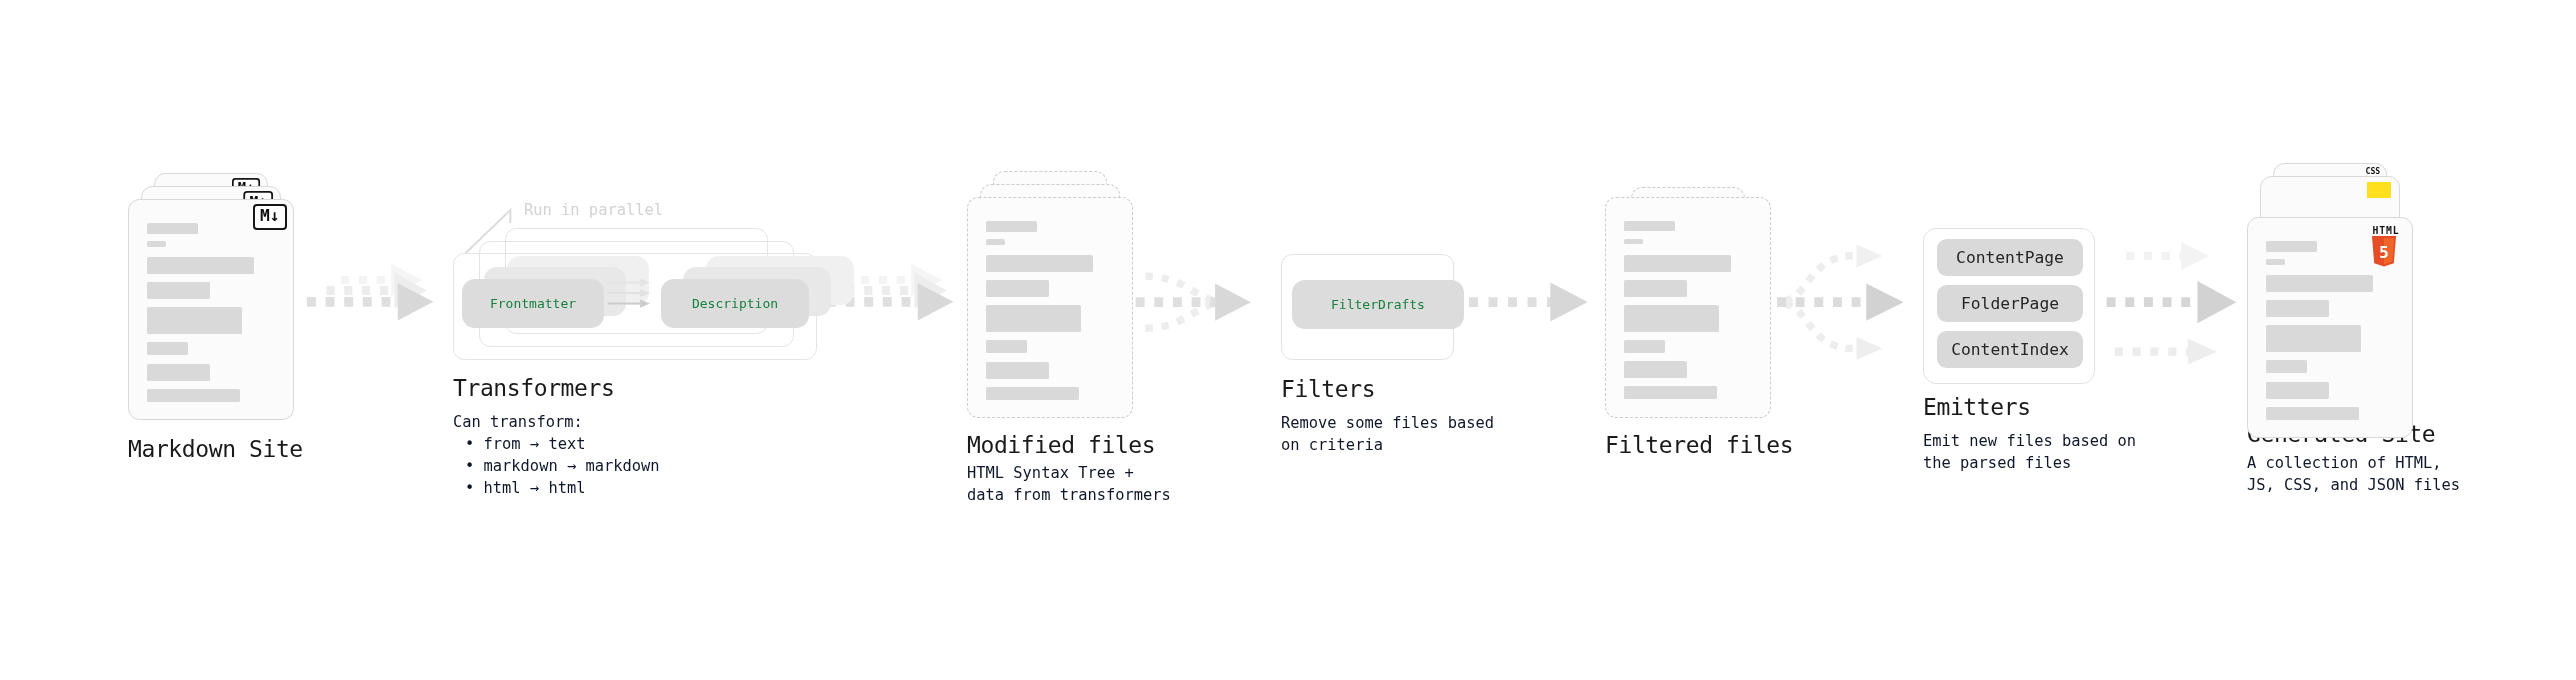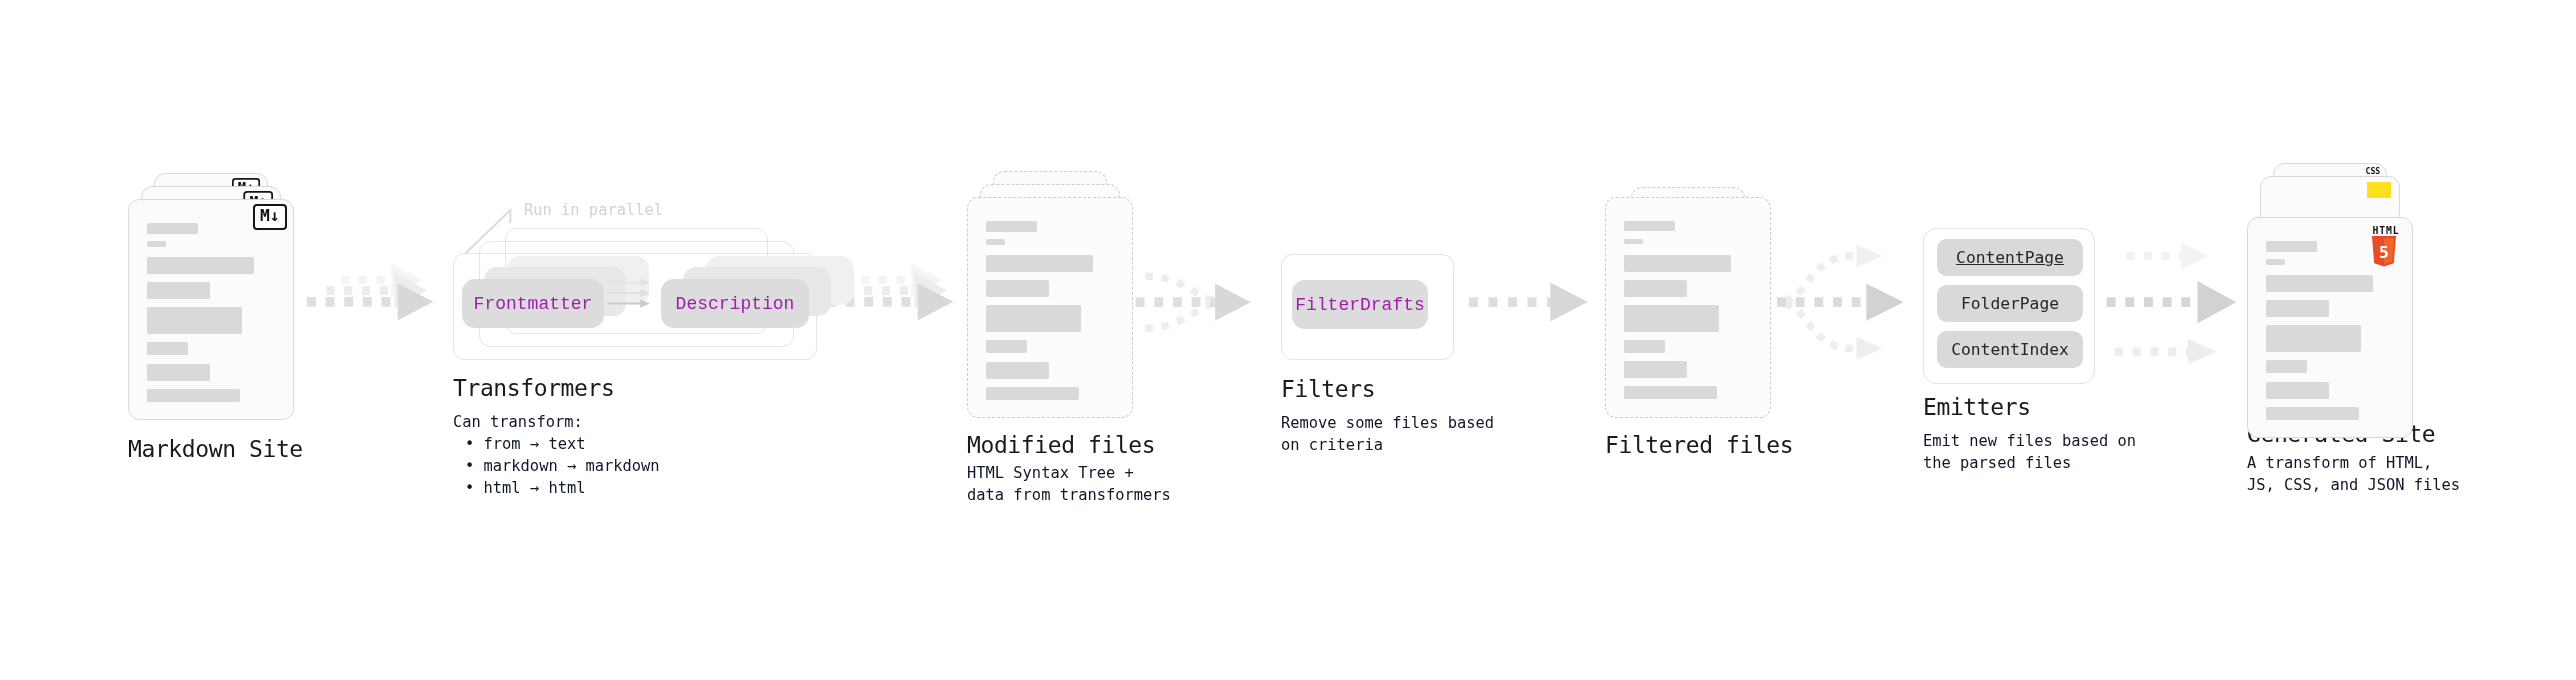--- a/index.html
+++ b/index.html
@@ -43,21 +43,21 @@
   .css-badge .bar-blue { display:block; width:21px; height:4.1px; background:#2965f1; margin:0.8px auto 0; }
 
   
   .title { position:absolute; font-size:23px; line-height:1.2; color:#1a1a1a; letter-spacing:-0.4px; white-space:nowrap; }
   .caption { position:absolute; font-size:15.4px; line-height:22px; color:#0f172a; white-space:pre-line; }
   .callout-text { position:absolute; font-size:15.4px; color:#d2d2d2; white-space:nowrap; }
 
   
   .t-box { position:absolute; border:1.6px solid #e4e4e4; border-radius:11.4px; background:transparent; }
   .pill { position:absolute; background:#dcdcdc; border-radius:13px; display:flex; align-items:center; justify-content:center;
-          font-size:18px; color:#a21caf; white-space:nowrap;font-family:Liberation Mono, monospace; }
+          font-size:13px; color:#15803d; white-space:nowrap; }
   .pill.ghost1 { background:#e8e8e8; z-index:2; }
   .pill.ghost2 { background:#f0f0f0; z-index:1; }
   .pill.top { z-index:3; }
 
   
   .frame-box { position:absolute; border:1.6px solid #e2e2e2; border-radius:11.4px; background:#fff; }
   .em-pill { position:absolute; left:13px; width:146px; height:37px; background:#d9d9d9; border-radius:9.8px;
              display:flex; align-items:center; justify-content:center; font-size:16.3px; color:#262626; }
   svg { display:block; }
 </style>
@@ -160,21 +160,21 @@
 data from transformers</div>
 
   <svg class="abs" style="left:1134px; top:268px;" width="146" height="70" viewBox="0 0 180 86">
     <path d="M 14,10 C 60,10 75,36 102,41" fill="none" stroke="#ededed" stroke-width="9" stroke-dasharray="9 11"></path>
     <path d="M 14,74 C 60,74 75,48 102,43" fill="none" stroke="#ededed" stroke-width="9" stroke-dasharray="9 11"></path>
     <line x1="2" y1="42" x2="100" y2="42" stroke="#dfdfdf" stroke-width="12" stroke-dasharray="11 12"></line>
     <polygon points="100,19 144,42 100,65" fill="#d8d8d8"></polygon>
   </svg>
 
   <div class="frame-box" style="left:1281px; top:254px; width:173px; height:106px;"></div>
-  <div class="pill top" style="left:1292px; top:280px; width:136px; height:49px;">FilterDrafts</div>
+  <div class="pill top" style="left:1292px; top:280px; width:172px; height:49px;">FilterDrafts</div>
   <div class="title" style="left:1281px; top:376px;">Filters</div>
   <div class="caption" style="left:1281px; top:412px;">Remove some files based
 on criteria</div>
 
   <svg class="abs" style="left:1464px; top:276px;" width="132" height="52" viewBox="0 0 162 64">
     <line x1="6" y1="32" x2="108" y2="32" stroke="#dedede" stroke-width="12" stroke-dasharray="11 13"></line>
     <polygon points="106,8 152,32 106,56" fill="#d7d7d7"></polygon>
   </svg>
 
   <div class="doc-stack dashed" style="left:1605px; top:187px; width:195px; height:236px;">
@@ -197,21 +197,21 @@
   <svg class="abs" style="left:1777px; top:238px;" width="146" height="130" viewBox="0 0 180 160">
     <path d="M 10,77 C 38,72 40,26 88,22 L 100,22" fill="none" stroke="#ededed" stroke-width="9" stroke-dasharray="9 10"></path>
     <polygon points="98,8 130,22 98,36" fill="#f0f0f0"></polygon>
     <path d="M 10,81 C 38,86 40,132 88,136 L 100,136" fill="none" stroke="#ededed" stroke-width="9" stroke-dasharray="9 10"></path>
     <polygon points="98,122 130,136 98,150" fill="#eeeeee"></polygon>
     <line x1="0" y1="79" x2="112" y2="79" stroke="#dcdcdc" stroke-width="12" stroke-dasharray="11 12"></line>
     <polygon points="110,56 156,79 110,102" fill="#d2d2d2"></polygon>
   </svg>
 
   <div class="frame-box" style="left:1923px; top:228px; width:172px; height:156px; border-radius:13px;">
-    <div class="em-pill" style="top:9.8px;text-decoration:underline;">ContentPage</div>
+    <div class="em-pill" style="top:9.8px;">ContentPage</div>
     <div class="em-pill" style="top:56px;">FolderPage</div>
     <div class="em-pill" style="top:102px;">ContentIndex</div>
   </div>
   <div class="title" style="left:1923px; top:394px;">Emitters</div>
   <div class="caption" style="left:1923px; top:430px;">Emit new files based on
 the parsed files</div>
 
   <svg class="abs" style="left:2105px; top:238px;" width="146" height="134" viewBox="0 0 180 165">
     <line x1="26" y1="22" x2="96" y2="22" stroke="#f2f2f2" stroke-width="10" stroke-dasharray="10 12"></line>
     <polygon points="94,5 128,22 94,39" fill="#f3f3f3"></polygon>
@@ -246,17 +246,17 @@
           <div class="bar b3"></div>
           <div class="bar b4"></div>
         <div class="bar b5"></div>
           <div class="bar b6"></div>
           <div class="bar b7"></div>
           <div class="bar b8"></div>
       </div>
     </div>
   </div>
   <div class="title" style="left:2247px; top:421px;">Generated Site</div>
-  <div class="caption" style="left:2247px; top:452px;">A transform of HTML,
+  <div class="caption" style="left:2247px; top:452px;">A collection of HTML,
 JS, CSS, and JSON files</div>
 
 </div>
 
 
 </body></html>

